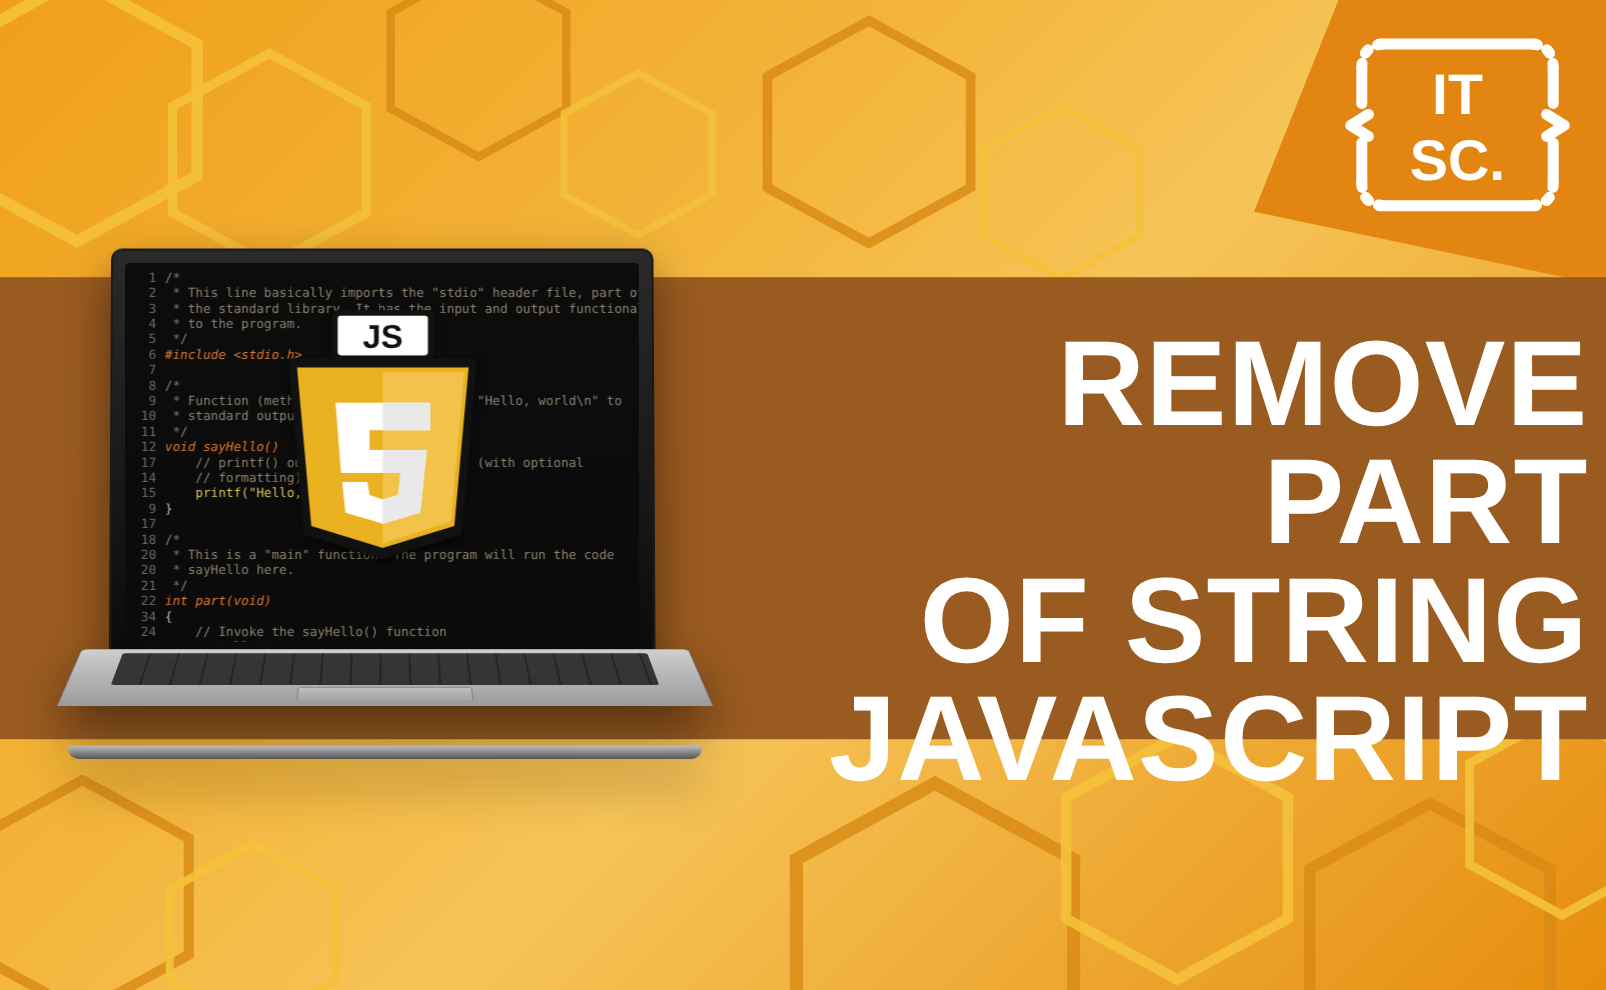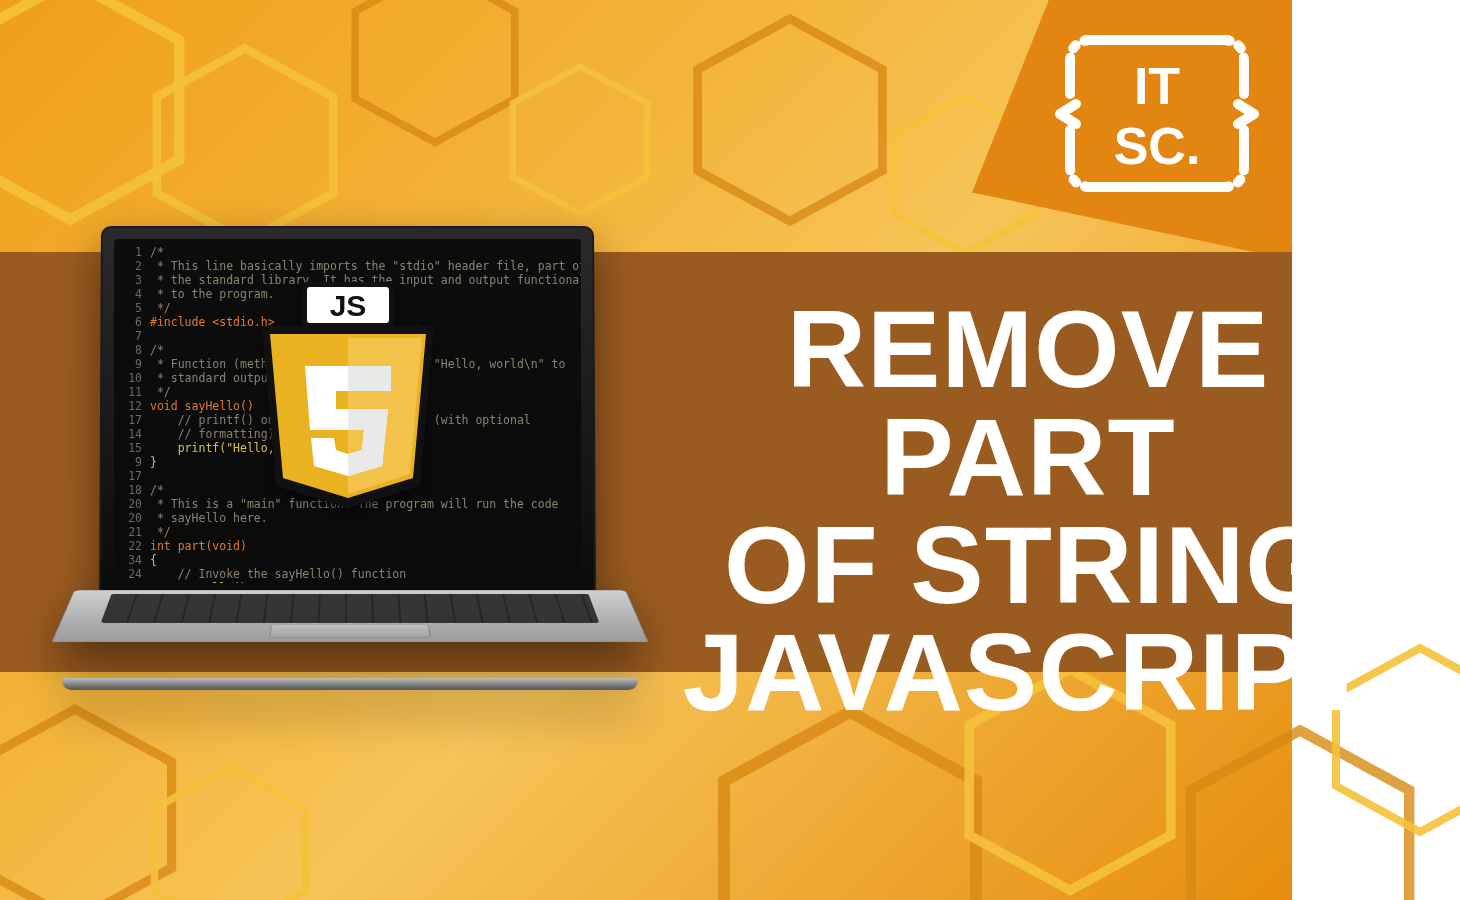--- a/index.html
+++ b/index.html
@@ -1,20 +1,20 @@
 <!DOCTYPE html>
 <html><head>
 <meta charset="utf-8">
 <style>
   * { margin: 0; padding: 0; box-sizing: border-box; }
   html, body { width: 1460px; height: 900px; overflow: hidden; font-family: Arial, Helvetica, sans-serif; }
 
   .stage {
     position: relative;
-    width: 1292px;
+    width: 1460px;
     height: 900px;
     background: linear-gradient(135deg, #f0a01a 0%, #f3b43a 35%, #f6c458 55%, #e68d0e 100%);
   }
 
   
   .hex {
     position: absolute;
     stroke: #f5c23a;
     stroke-width: 4;
     fill: none;
@@ -41,30 +41,30 @@
     position: absolute;
     left: 0; right: 0;
     top: 252px;
     height: 420px;
     background: #9a5b20;
   }
 
   
   .headline {
     position: absolute;
-    left: 628px;
+    left: 644px;
     top: 295px;
     width: 800px;
     color: #fff;
     font-weight: 900;
     font-family: Impact, 'Arial Black', sans-serif;
     font-size: 110px;
     line-height: 0.98;
     letter-spacing: 1px;
-    text-align: center;
+    text-align: right;
     white-space: pre-line;
   }
 
   
   .laptop {
     position: absolute;
     left: 70px;
     top: 215px;
     width: 560px;
     height: 530px;
@@ -94,21 +94,21 @@
     position: absolute; inset: 0;
     padding: 6px 6px 6px 4px;
     color: #c9baa6;
     font-family: "Menlo","Consolas",monospace;
     font-size: 11.5px;
     line-height: 14px;
     white-space: pre;
     background: linear-gradient(180deg, rgba(0,0,0,0.1), rgba(0,0,0,0.25));
   }
   .code .ln { display:inline-block; width:24px; color:#6e6a61; text-align:right; margin-right:8px;}
-  .code .kw { color:#e27a2d; }
+  .code .kw { color:#e27a2d;font-style:italic; }
   .code .fn { color:#d8c256; }
   .code .cm { color:#8d826e; }
 
   .js-badge {
     position: absolute;
     left: 50%; top: 46%;
     transform: translate(-50%,-50%);
     width: 200px;
     filter: drop-shadow(0 4px 3px rgba(0,0,0,0.5));
   }

